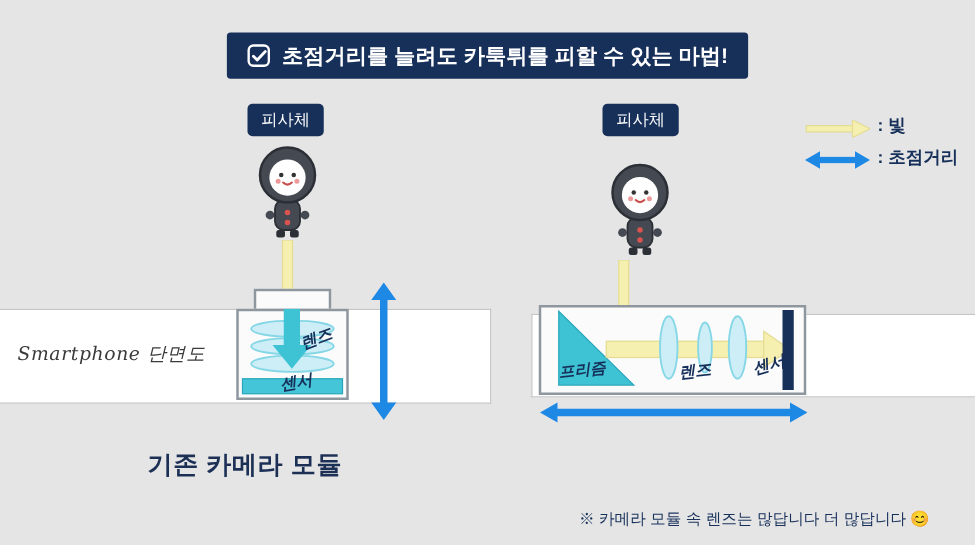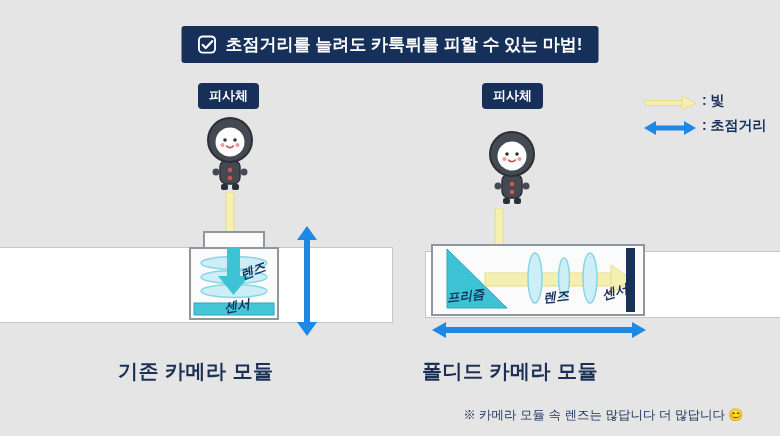--- a/index.html
+++ b/index.html
@@ -16,21 +16,21 @@
     background:#17305a;color:#ffffff;font-weight:bold;font-size:17px;
     padding:7px 16px;border-radius:3px;display:flex;align-items:center;gap:9px;
     white-space:nowrap;
   }
 
   
   .legend-label{position:absolute;font-size:14px;font-weight:bold;color:#17305a;white-space:nowrap;}
 
   
   .badge{
-    position:absolute;background:#17305a;color:#fff;font-size:13px;font-weight:bold;
+    position:absolute;background:#17305a;color:#fff;font-size:13px;font-weight:normal;
     padding:4px 11px;border-radius:4px;white-space:nowrap;text-align:center;
   }
 
   
   .band{
     position:absolute;background:#ffffff;
     border-top:1px solid #c6c6c6;border-bottom:1px solid #c6c6c6;
   }
   .band-left{left:0;top:247px;width:392px;height:74px;border-right:1px solid #c6c6c6;}
   .band-right{left:425px;top:251px;width:355px;height:65px;border-left:1px solid #c6c6c6;}
@@ -105,20 +105,21 @@
     <circle cx="35.5" cy="29" r="2" fill="#ee9999"></circle>
     <path d="M24.5 30 q3.5 3.4 7 0" stroke="#c94f4f" stroke-width="1.6" fill="none" stroke-linecap="round"></path>
   </svg>
 
   <svg class="abs" style="left:217px;top:192px;" width="26" height="64" viewBox="0 0 26 64">
     <rect x="9" y="0" width="8" height="46" fill="#f6f0b0" stroke="#e4dc92" stroke-width="1"></rect>
     <polygon points="1,44 25,44 13,62" fill="#f6f0b0" stroke="#e4dc92" stroke-width="1"></polygon>
   </svg>
 
   <div class="band band-left"></div>
+  <div class="cross-label">Smartphone 단면도</div>
 
   <div class="module module-bump"></div>
   <div class="module module-left"></div>
 
   <svg class="abs" style="left:189px;top:247px;" width="90" height="73" viewBox="0 0 90 73">
     <ellipse cx="45" cy="16" rx="33" ry="6.5" fill="#cdeef7" stroke="#86d7e6" stroke-width="1.5"></ellipse>
     <ellipse cx="45" cy="30" rx="33" ry="6.5" fill="#cdeef7" stroke="#86d7e6" stroke-width="1.5"></ellipse>
     <ellipse cx="45" cy="44" rx="33" ry="6.5" fill="#cdeef7" stroke="#86d7e6" stroke-width="1.5"></ellipse>
     <rect x="5" y="56" width="80" height="12" fill="#45c6d8" stroke="#2aa7bc" stroke-width="1"></rect>
     <rect x="38" y="0" width="13" height="30" fill="#3ec3d4"></rect>
@@ -175,17 +176,16 @@
   <div class="hand-label" style="left:447px;top:288px;transform:rotate(-6deg);font-size:12.5px;">프리즘</div>
   <div class="hand-label" style="left:543px;top:288px;transform:rotate(-6deg);">렌즈</div>
   <div class="hand-label" style="left:602px;top:283px;transform:rotate(-16deg);">센서</div>
 
   <svg class="abs" style="left:432px;top:320px;" width="214" height="20" viewBox="0 0 214 20">
     <polygon points="0,10 14,2 14,18" fill="#1e88e5"></polygon>
     <rect x="12" y="7" width="190" height="6" fill="#1e88e5"></rect>
     <polygon points="214,10 200,2 200,18" fill="#1e88e5"></polygon>
   </svg>
 
-  <div class="caption caption-right">폴디드 카메라 모듈</div>
 
   <div class="footnote">※ 카메라 모듈 속 렌즈는 많답니다 더 많답니다 😊</div>
 
 </div>
 
 </body></html>

